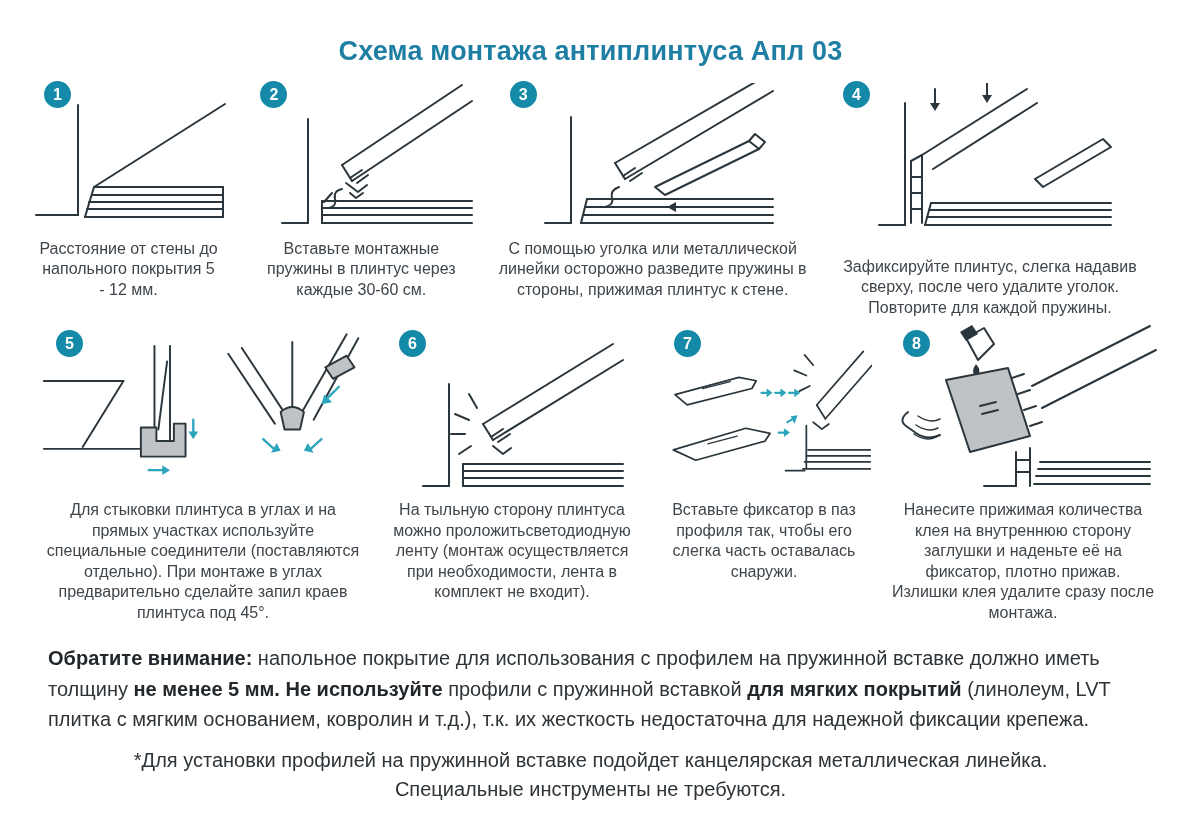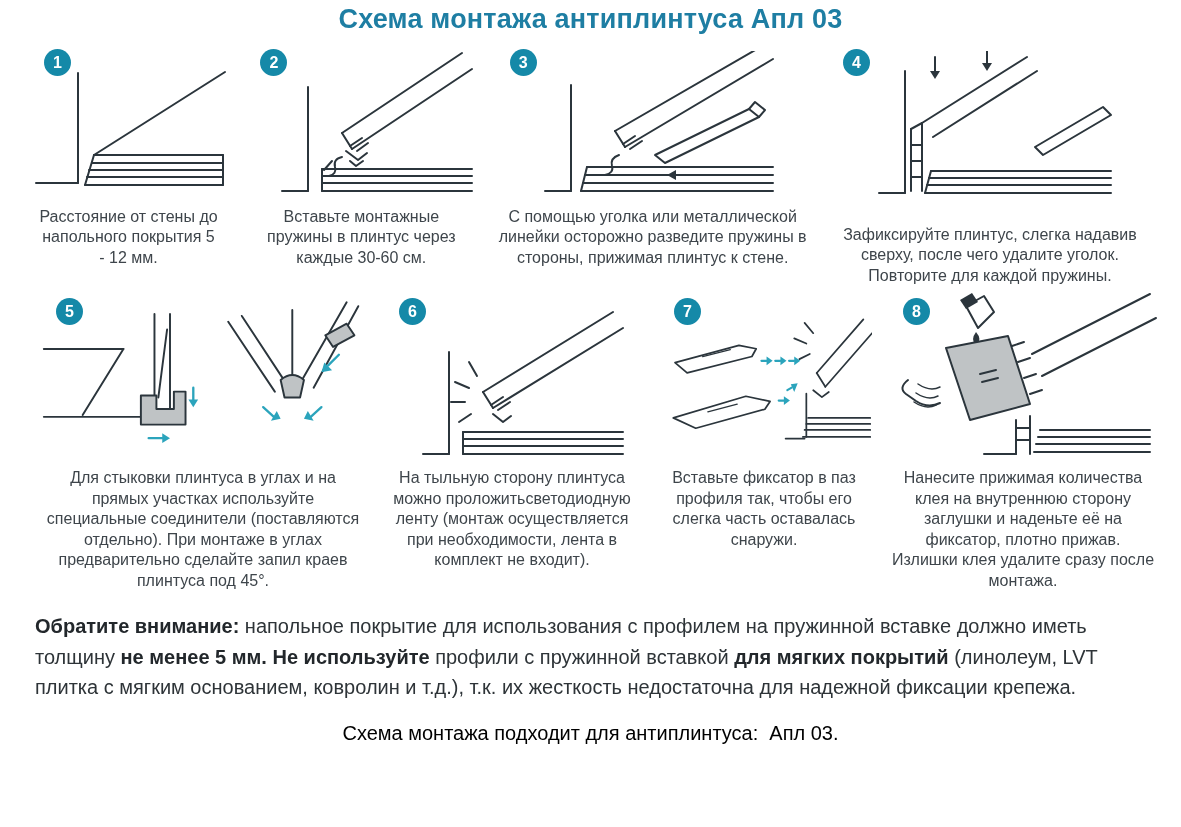--- a/index.html
+++ b/index.html
@@ -7,21 +7,21 @@
   .page {
     position: relative;
     width: 1181px;
     height: 827px;
     background: #ffffff;
     font-family: "Liberation Sans", sans-serif;
     color: #3e454b;
     overflow: hidden;
   }
   h1.title {
-    padding-top: 4px;
+    padding-top: 36px;
     text-align: center;
     font-size: 27px;
     font-weight: bold;
     color: #1e7ea3;
     letter-spacing: 0.2px;
   }
   .row { display: flex; justify-content: space-between; }
   .row1 { margin-top: 12px; padding: 0 26px; }
   .row2 { margin-top: 10px; padding: 0 20px 0 38px; }
   .step { position: relative; padding-top: 4px; }
@@ -42,21 +42,21 @@
   }
   .r1c1 .caption { max-width: 180px; }
   .r1c2 .caption { max-width: 222px; }
   .r1c3 .caption { max-width: 322px; }
   .r1c4 .caption { max-width: 322px; margin-top: 28px; }
   .r2c1 .caption { max-width: 322px; }
   .r2c2 .caption { max-width: 254px; }
   .r2c3 .caption { max-width: 202px; }
   .r2c4 .caption { max-width: 264px; }
   .notice {
-    margin: 20px 35px 0;
+    margin: 20px 48px 0;
     font-size: 20px; line-height: 1.52; color: #2e3438;
   }
   .notice b { font-weight: bold; color: #22272b; }
   .note { margin-top: 12px; text-align: center; font-size: 20px; line-height: 1.45; color: #2e3438; }
   .final { margin-top: 20px; text-align: center; font-size: 20px; color: #000000; }
   
   .ln   { fill: none; stroke: #2b353c; stroke-width: 2; stroke-linecap: round; stroke-linejoin: round; }
   .thin { fill: none; stroke: #2b353c; stroke-width: 1.5; stroke-linecap: round; stroke-linejoin: round; }
   .gfill{ fill: #bfc3c5; stroke: #2b353c; stroke-width: 2; stroke-linejoin: round; }
   .dfill{ fill: #2b353c; stroke: none; }
@@ -308,16 +308,18 @@
             <path d="M152 140 H262 M150 147 H262 M148 154 H262 M146 162 H262"></path>
           </g>
         </svg>
       </div>
       <p class="caption">Нанесите прижимая количества клея на внутреннюю сторону заглушки и наденьте её на фиксатор, плотно прижав. Излишки клея удалите сразу после монтажа.</p>
     </div>
   </div>
 
   <p class="notice"><b>Обратите внимание:</b><span> напольное покрытие для использования с профилем на пружинной вставке должно иметь толщину </span><b>не менее 5 мм. Не используйте</b><span> профили с пружинной вставкой </span><b>для мягких покрытий</b><span> (линолеум, LVT плитка с мягким основанием, ковролин и т.д.), т.к. их жесткость недостаточна для надежной фиксации крепежа.</span></p>
 
+  <p class="note"><span>*Для установки профилей на пружинной вставке подойдет канцелярская металлическая линейка.</span><br>
+    <span>Специальные инструменты не требуются.</span></p>
 
   <p class="final">Схема монтажа подходит для антиплинтуса:&nbsp; Апл 03.</p>
 
 </div>
 
 </body></html>

